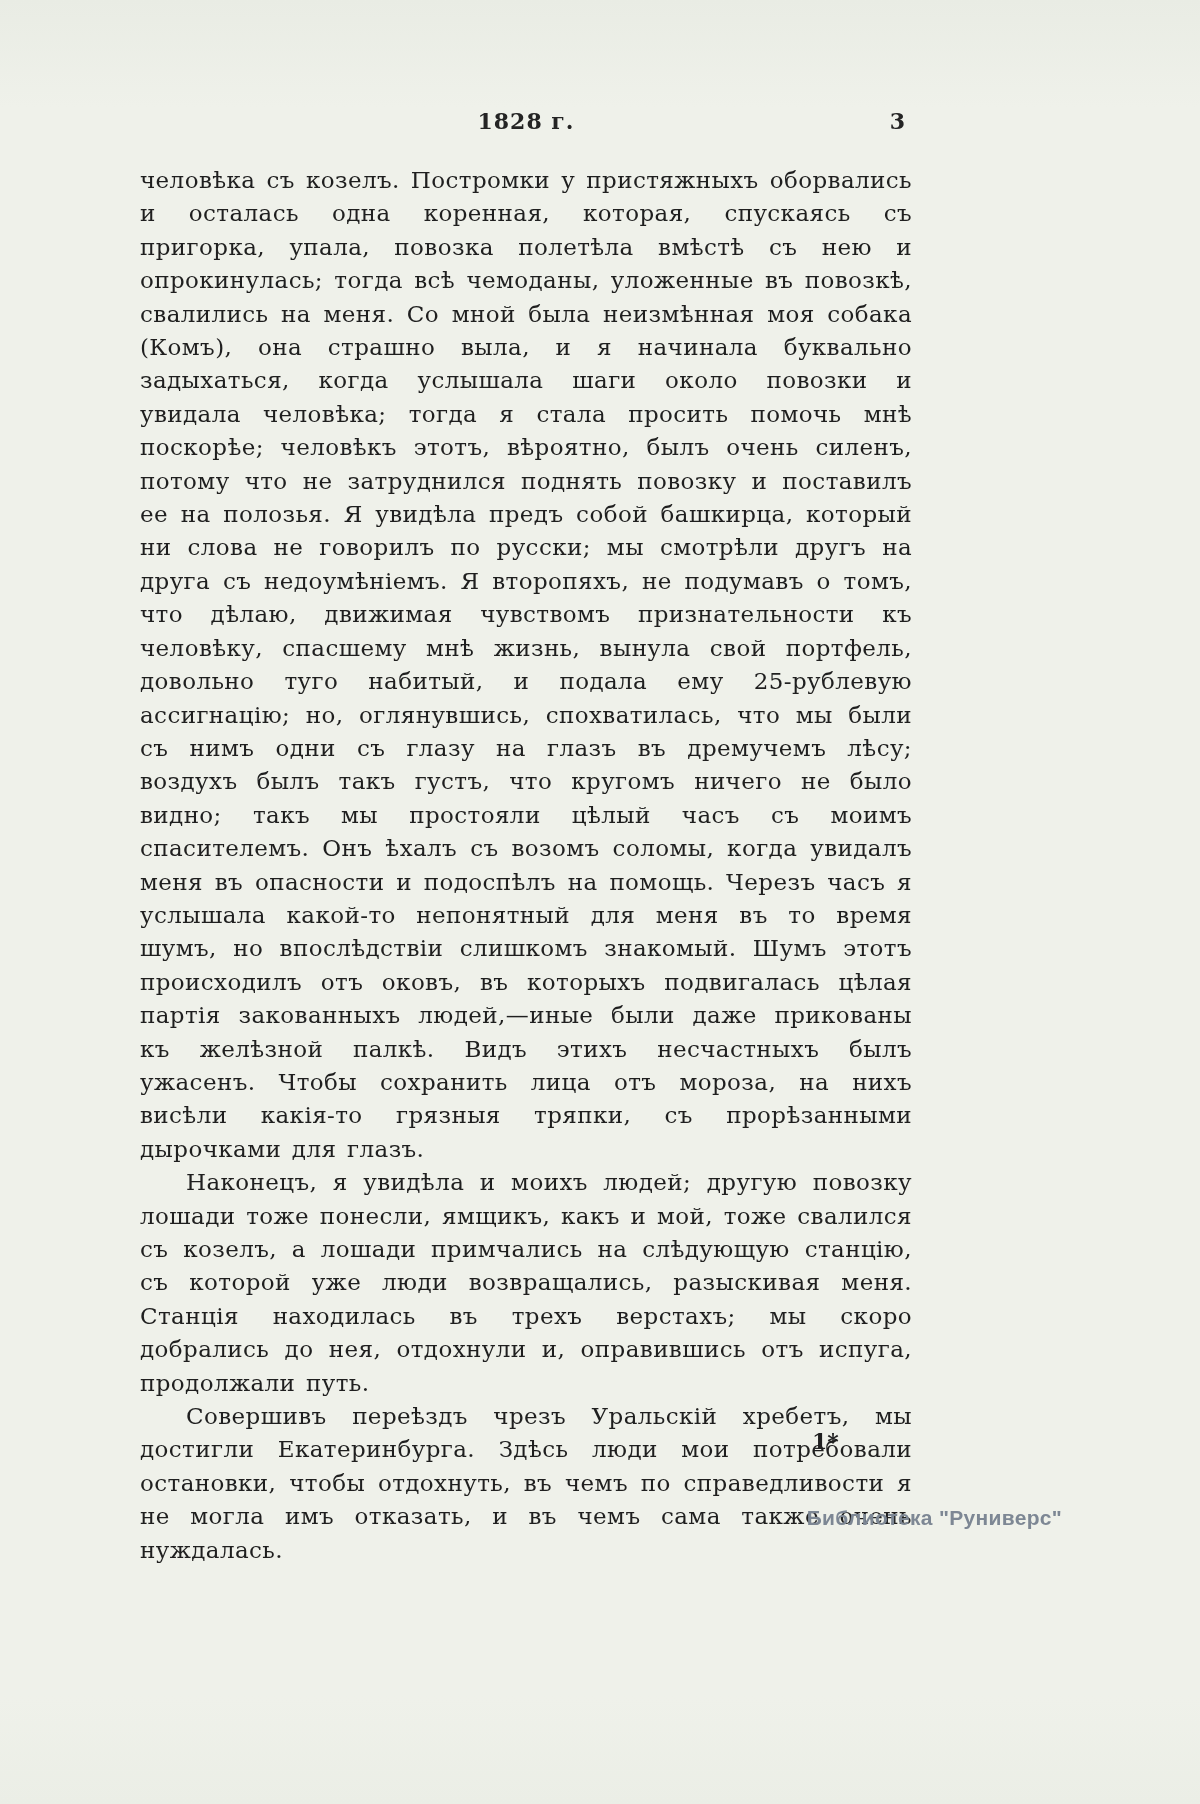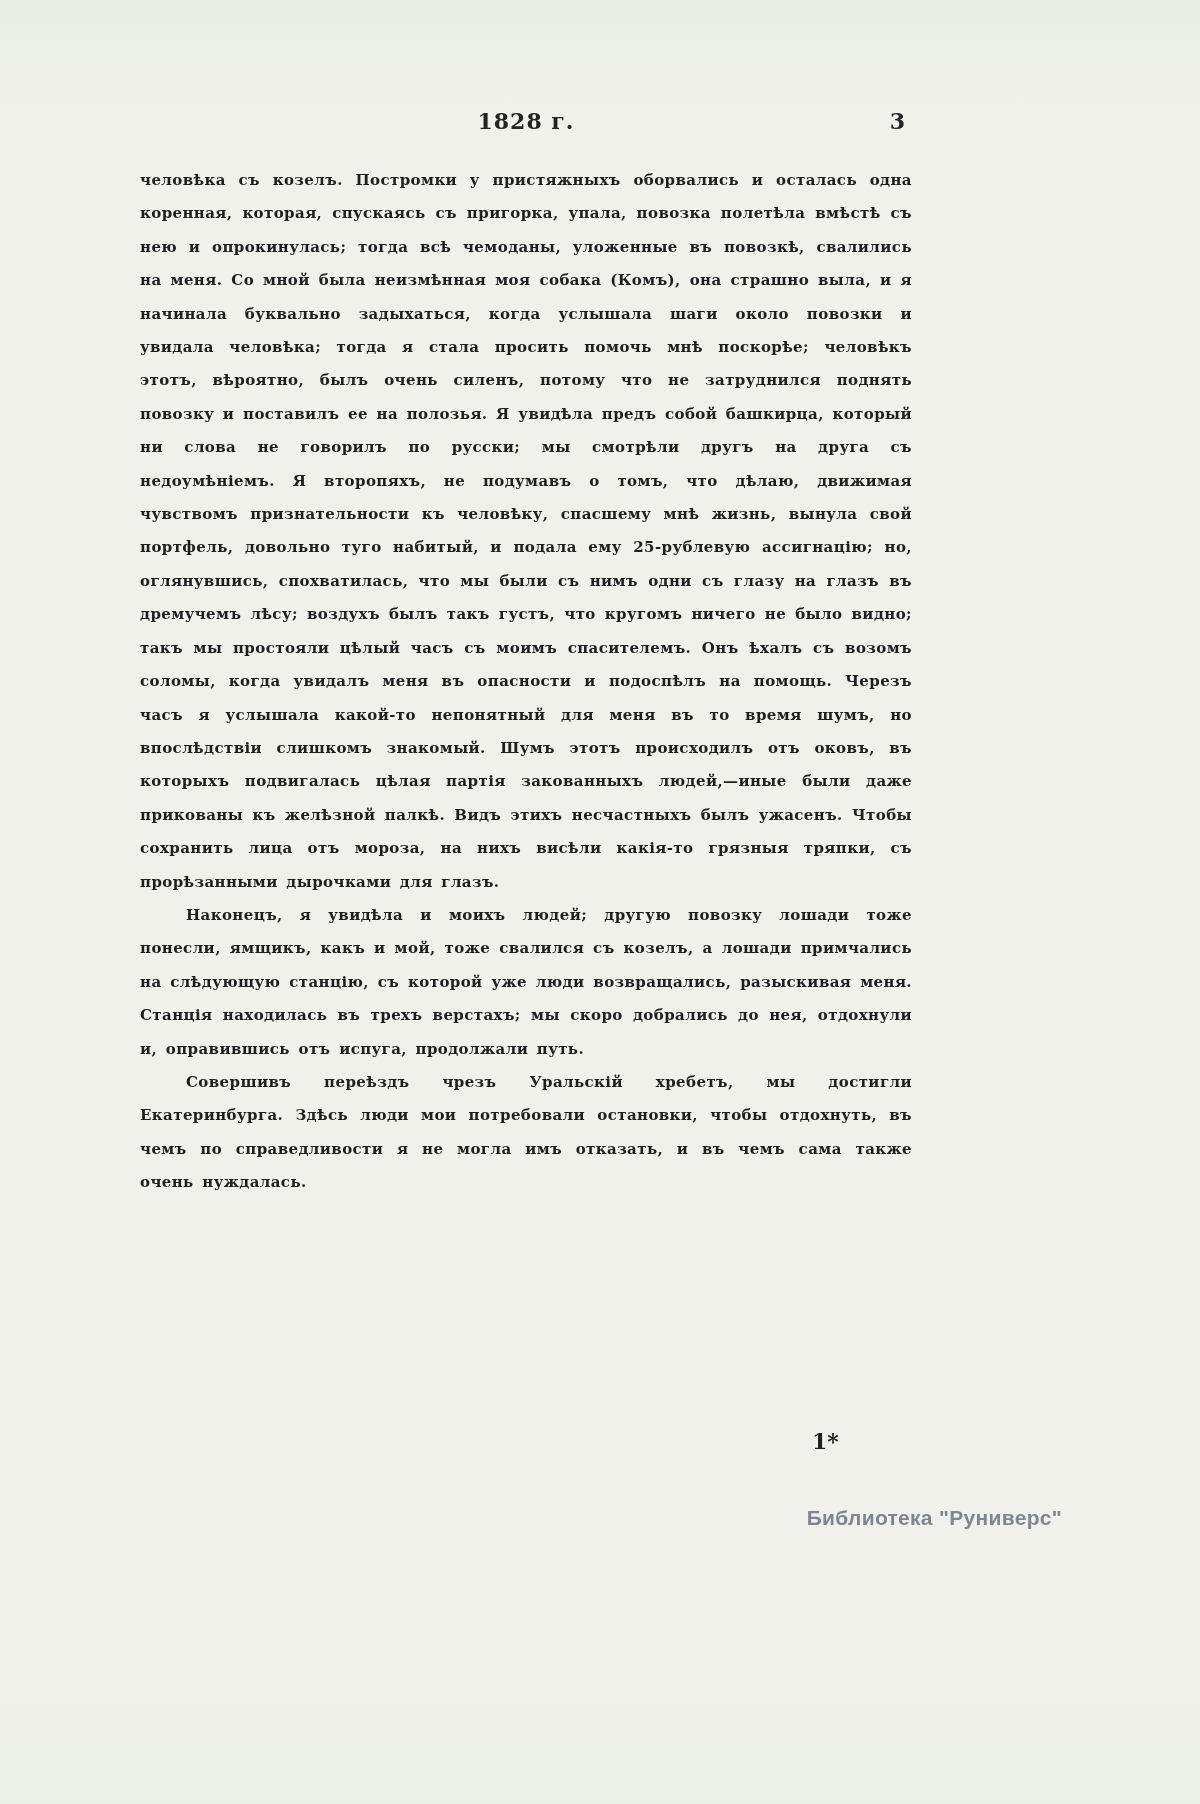--- a/index.html
+++ b/index.html
@@ -37,23 +37,23 @@
     transform: translateX(-50%);
     top: 4px;
   }
   .running-head .pagenum {
     position: absolute;
     right: 6px;
     top: 4px;
   }
   .body-text p {
     margin: 0;
-    font-size: 15px;
+    font-size: 23px;
     line-height: 33.4px;
-    font-weight: 700;
+    font-weight: 400;
     text-align: justify;
     letter-spacing: 0.4px;
     word-spacing: 3px;
     color: #1f1f1f;
   }
   .body-text p.indent {
     text-indent: 46px;
   }
   .body-text p.gap-before {
     margin-top: 8px;

